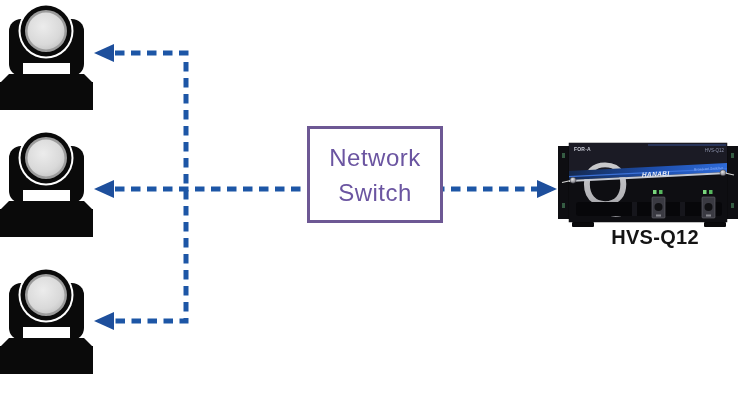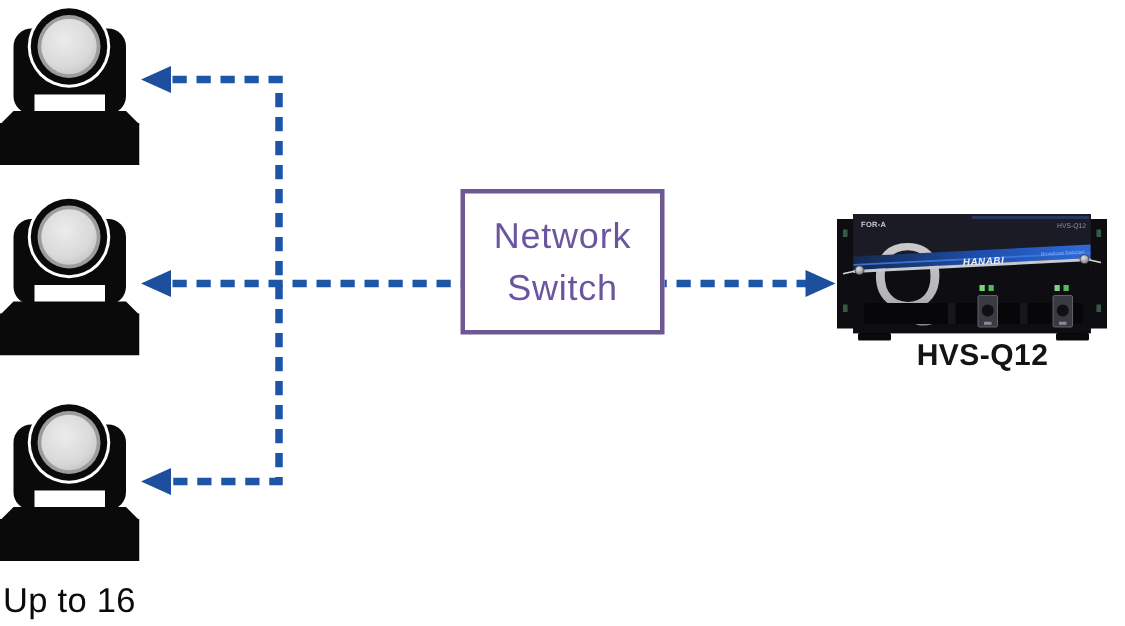--- a/index.html
+++ b/index.html
@@ -140,15 +140,14 @@
     <line x1="6" y1="42.5" x2="15" y2="40.5" stroke="#d8d8d8" stroke-width="1.1"></line>
     <line x1="169" y1="33" x2="178" y2="35" stroke="#d8d8d8" stroke-width="1.1"></line>
     <circle cx="17" cy="40.2" r="3" fill="url(#screwGrad)" stroke="#2d2d33" stroke-width="0.5"></circle>
     <circle cx="167" cy="32.8" r="3" fill="url(#screwGrad)" stroke="#2d2d33" stroke-width="0.5"></circle>
 
     <text x="18" y="11" font-family="Liberation Sans, sans-serif" font-size="5" font-weight="700" letter-spacing="0.2" fill="#c9ccd6">FOR-A</text>
     <text x="168" y="12" text-anchor="end" font-family="Liberation Sans, sans-serif" font-size="4.5" fill="#8e94ad">HVS-Q12</text>
   </svg>
 
   <div class="device-caption">HVS-Q12</div>
-  <div class="camera-caption">Up to 16</div>
 
 </div>
 
 </body></html>

